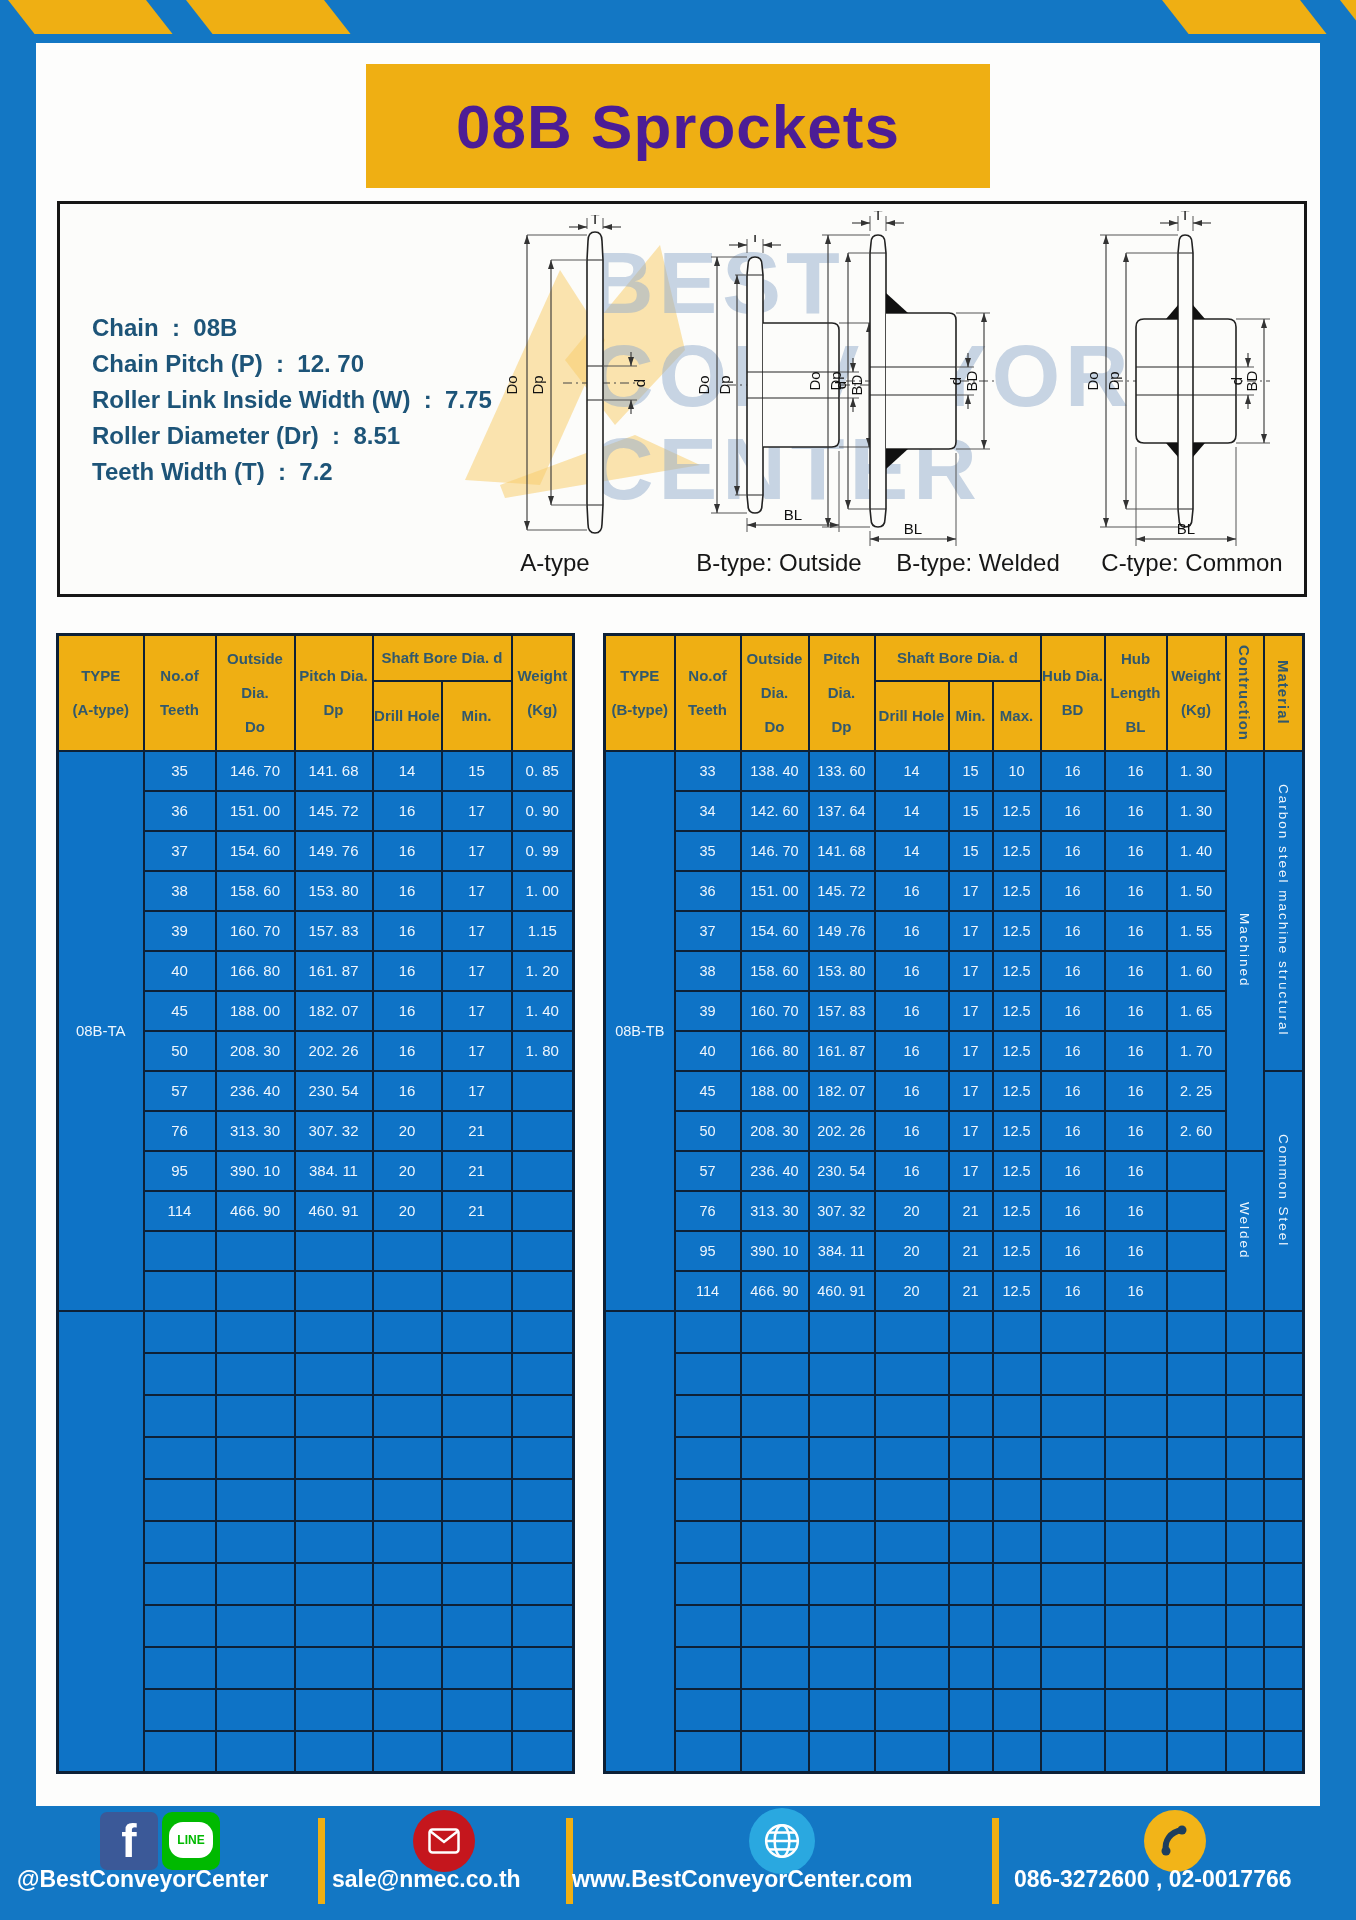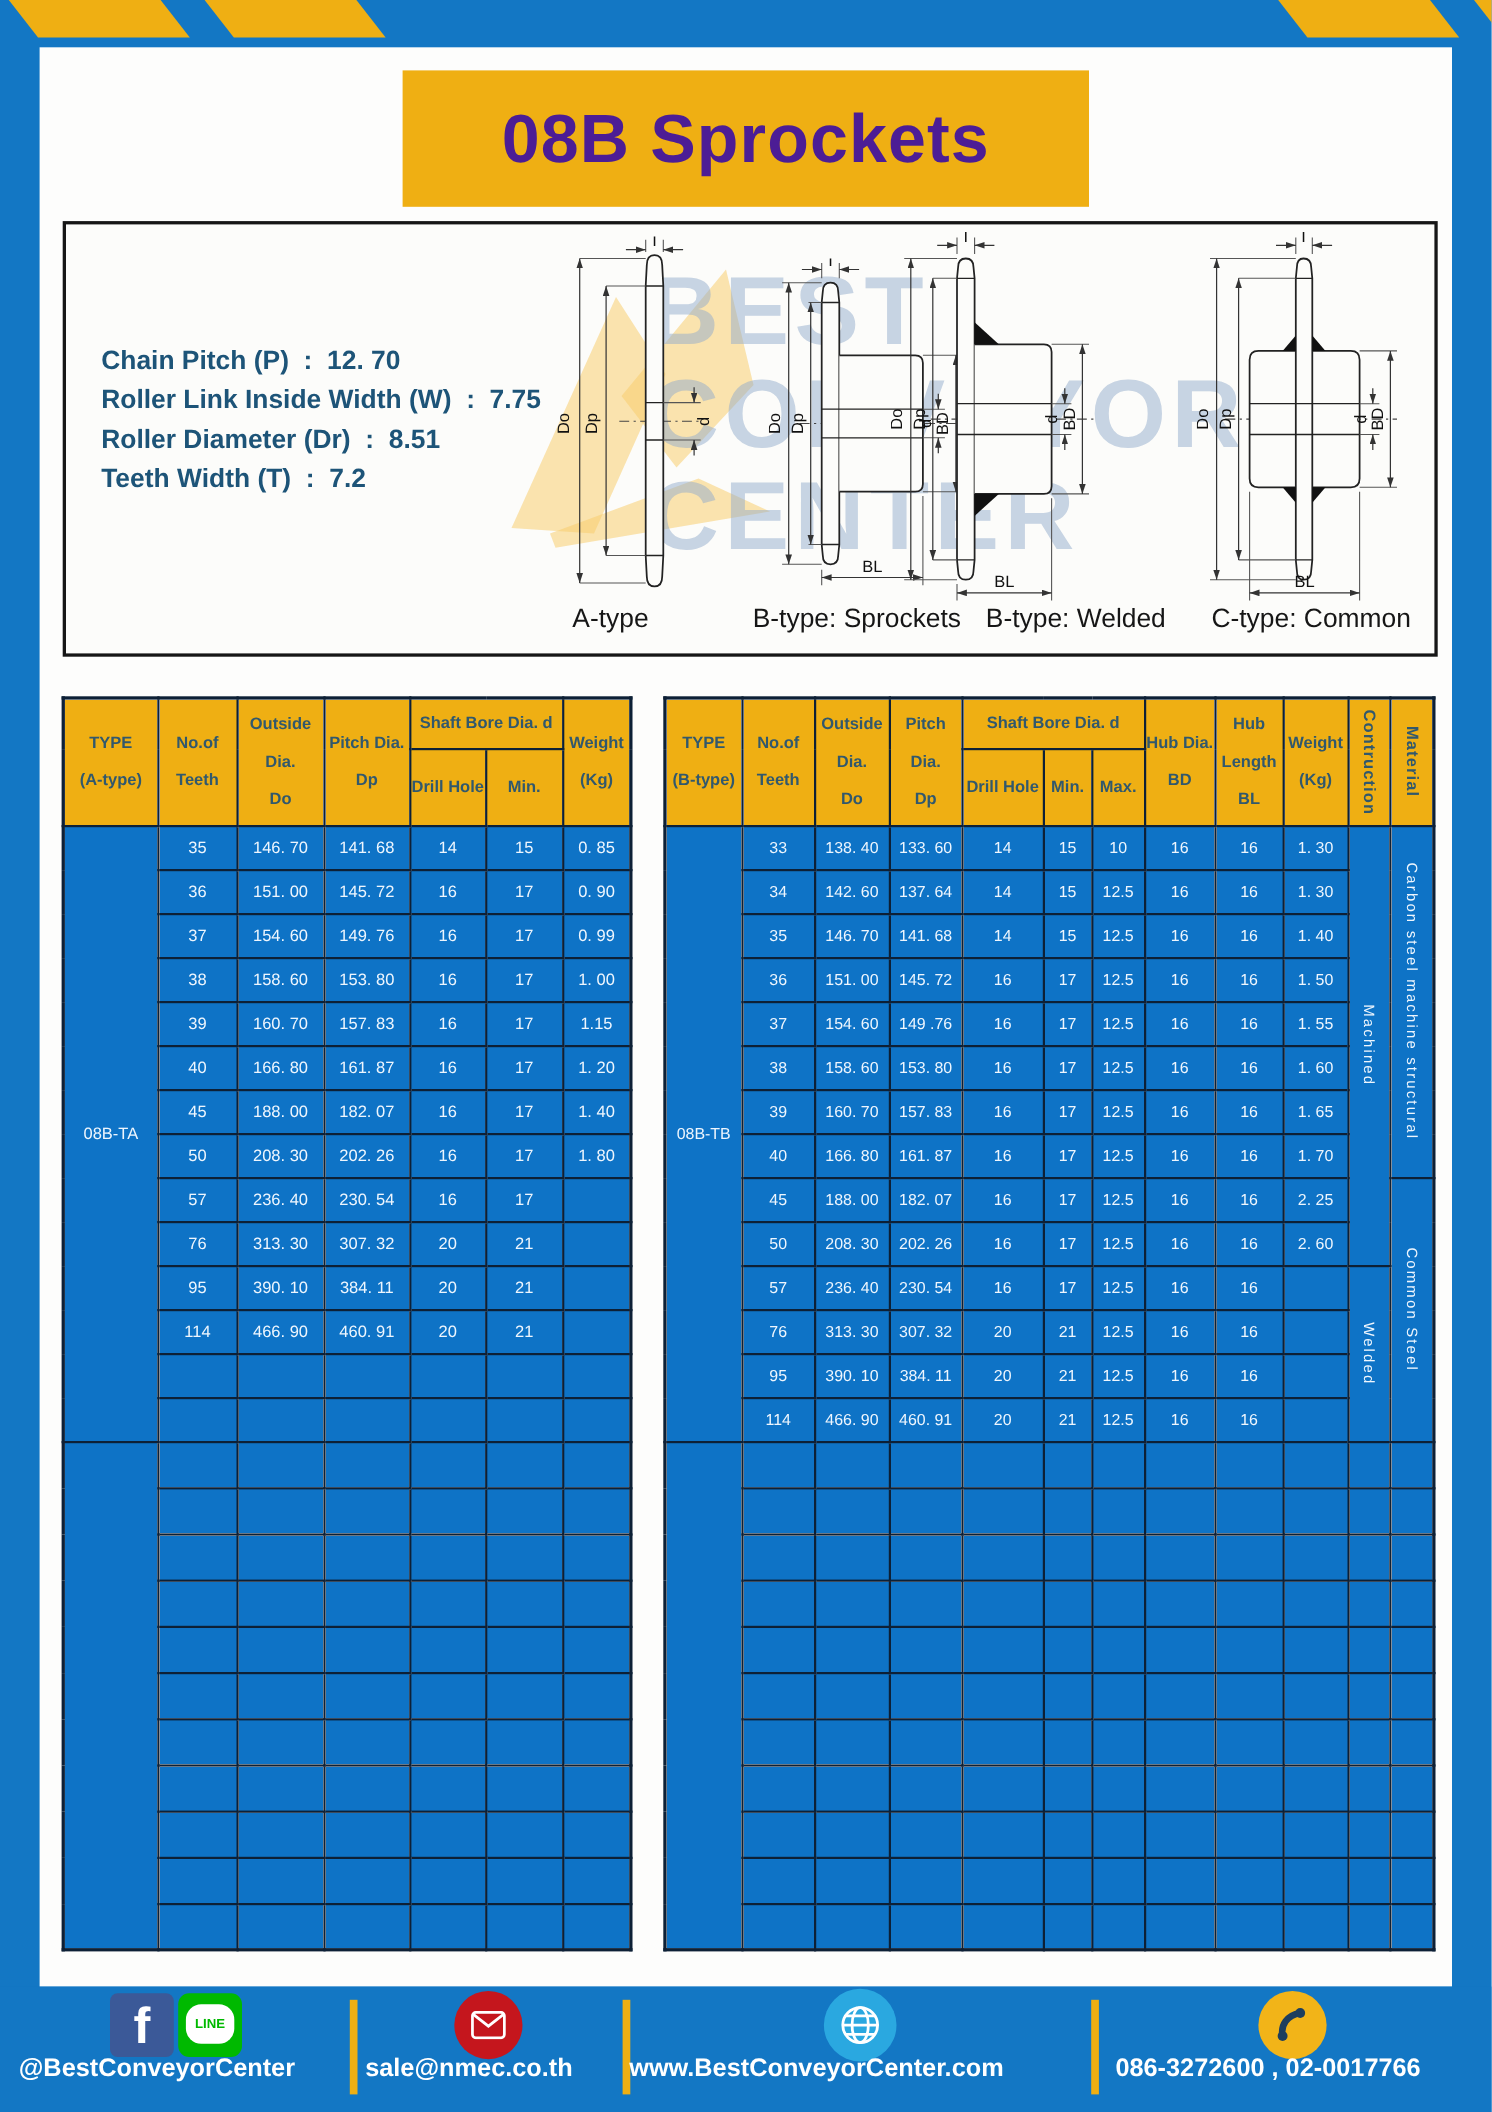--- a/index.html
+++ b/index.html
@@ -73,20 +73,21 @@
     <path d="M55,255 L190,205 L255,235 L60,268 Z"></path>
   </g>
 </svg>
 <div class="wm-text">
   <div>BEST</div>
   <div>CONVEYOR</div>
   <div>CENTER</div>
 </div>
 
 <div class="specs">
+  <div>Chain  :  08B</div>
   <div>Chain Pitch (P)  :  12. 70</div>
   <div>Roller Link Inside Width (W)  :  7.75</div>
   <div>Roller Diameter (Dr)  :  8.51</div>
   <div>Teeth Width (T)  :  7.2</div>
 </div>
 
 <svg style="position:absolute;left:503px;top:215px" width="175" height="335" viewBox="0 0 175 335">
   <defs>
       <marker id="arrA" markerWidth="10" markerHeight="8" refX="9" refY="3" orient="auto-start-reverse" markerUnits="userSpaceOnUse">
         <path d="M0,0L9,3L0,6Z" fill="#333"></path>
@@ -189,21 +190,21 @@
   <line class="dim" x1="48" y1="328" x2="148" y2="328" marker-start="url(#arrD)" marker-end="url(#arrD)"></line>
   <text class="dlab" x="97" y="9" text-anchor="middle">T</text>
   <text class="dlab" text-anchor="middle" transform="rotate(-90 10 170)" x="10" y="170">Do</text>
   <text class="dlab" text-anchor="middle" transform="rotate(-90 31 170)" x="31" y="170">Dp</text>
   <text class="dlab" text-anchor="middle" transform="rotate(-90 154 170)" x="154" y="170">d</text>
   <text class="dlab" text-anchor="middle" transform="rotate(-90 169 170)" x="169" y="170">BD</text>
   <text class="dlab" x="98" y="323" text-anchor="middle">BL</text>
 </svg>
 
 <div class="dcap" style="left:460px;width:190px">A-type</div>
-<div class="dcap" style="left:676px;width:206px">B-type: Sprockets</div>
+<div class="dcap" style="left:676px;width:206px">B-type: Outside</div>
 <div class="dcap" style="left:875px;width:206px">B-type: Welded</div>
 <div class="dcap" style="left:1089px;width:206px">C-type: Common</div>
 
 <table id="left-table" style="left:56px;top:633px;width:516px">
   <colgroup>
     <col style="width:86px">
       <col style="width:72px">
       <col style="width:79px">
       <col style="width:78px">
     <col style="width:69px">

